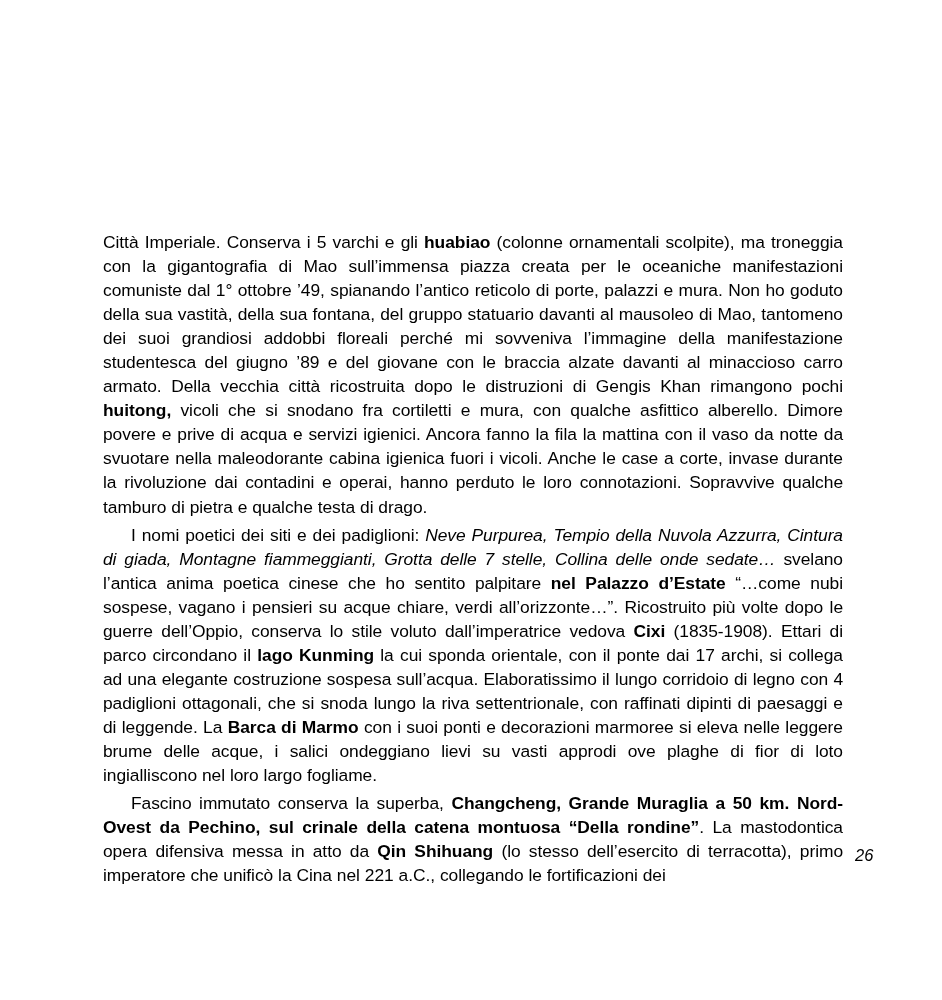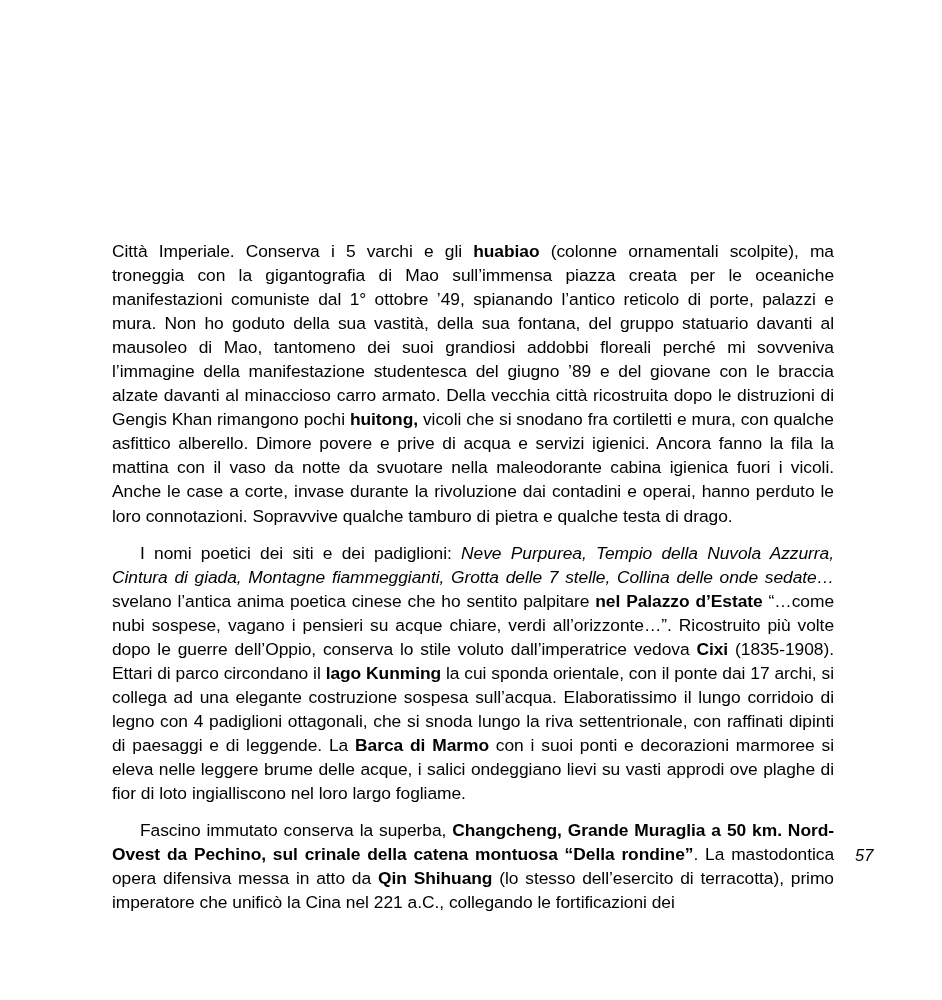--- a/index.html
+++ b/index.html
@@ -22,21 +22,21 @@
     height: 1000px;
     background: #ffffff;
   }
   .text-block {
     position: absolute;
     left: 99px;
     top: 226px;
     width: 748px;
   }
   p.para {
-    margin: 13px;
+    margin: 4px;
     padding: 0;
     font-size: 17.4px;
     line-height: 24.05px;
     text-align: justify;
     text-justify: inter-word;
     letter-spacing: -0.05px;
     word-spacing: 0.1px;
     -webkit-font-smoothing: none;
   }
   p.para.indented {
@@ -61,15 +61,15 @@
 <body>
 
 <div class="page">
 
   <div class="text-block">
     <p class="para"><span>Città Imperiale. Conserva i 5 varchi e gli </span><b>huabiao</b><span> (colonne ornamentali scolpite), ma troneggia con la gigantografia di Mao sull’immensa piazza creata per le oceaniche manifestazioni comuniste dal 1° ottobre ’49, spianando l’antico reticolo di porte, palazzi e mura. Non ho goduto della sua vastità, della sua fontana, del gruppo statuario davanti al mausoleo di Mao, tantomeno dei suoi grandiosi addobbi floreali perché mi sovveniva l’immagine della manifestazione studentesca del giugno ’89 e del giovane con le braccia alzate davanti al minaccioso carro armato. Della vecchia città ricostruita dopo le distruzioni di Gengis Khan rimangono pochi </span><b>huitong,</b><span> vicoli che si snodano fra cortiletti e mura, con qualche asfittico alberello. Dimore povere e prive di acqua e servizi igienici. Ancora fanno la fila la mattina con il vaso da notte da svuotare nella maleodorante cabina igienica fuori i vicoli. Anche le case a corte, invase durante la rivoluzione dai contadini e operai, hanno perduto le loro connotazioni. Sopravvive qualche tamburo di pietra e qualche testa di drago.</span></p>
     <p class="para indented"><span>I nomi poetici dei siti e dei padiglioni: </span><i>Neve Purpurea, Tempio della Nuvola Azzurra, Cintura di giada, Montagne fiammeggianti, Grotta delle 7 stelle, Collina delle onde sedate…</i><span> svelano l’antica anima poetica cinese che ho sentito palpitare </span><b>nel Palazzo d’Estate</b><span> “…come nubi sospese, vagano i pensieri su acque chiare, verdi all’orizzonte…”. Ricostruito più volte dopo le guerre dell’Oppio, conserva lo stile voluto dall’imperatrice vedova </span><b>Cixi</b><span> (1835-1908). Ettari di parco circondano il </span><b>lago Kunming</b><span> la cui sponda orientale, con il ponte dai 17 archi, si collega ad una elegante costruzione sospesa sull’acqua. Elaboratissimo il lungo corridoio di legno con 4 padiglioni ottagonali, che si snoda lungo la riva settentrionale, con raffinati dipinti di paesaggi e di leggende. La </span><b>Barca di Marmo</b><span> con i suoi ponti e decorazioni marmoree si eleva nelle leggere brume delle acque, i salici ondeggiano lievi su vasti approdi ove plaghe di fior di loto ingialliscono nel loro largo fogliame.</span></p>
     <p class="para indented"><span>Fascino immutato conserva la superba, </span><b>Changcheng, Grande Muraglia a 50 km. Nord-Ovest da Pechino, sul crinale della catena montuosa “Della rondine”</b><span>. La mastodontica opera difensiva messa in atto da </span><b>Qin Shihuang</b><span> (lo stesso dell’esercito di terracotta), primo imperatore che unificò la Cina nel 221 a.C., collegando le fortificazioni dei</span></p>
   </div>
 
-  <div class="page-number">57</div>
+  <div class="page-number">26</div>
 
 </div>
 
 </body></html>

